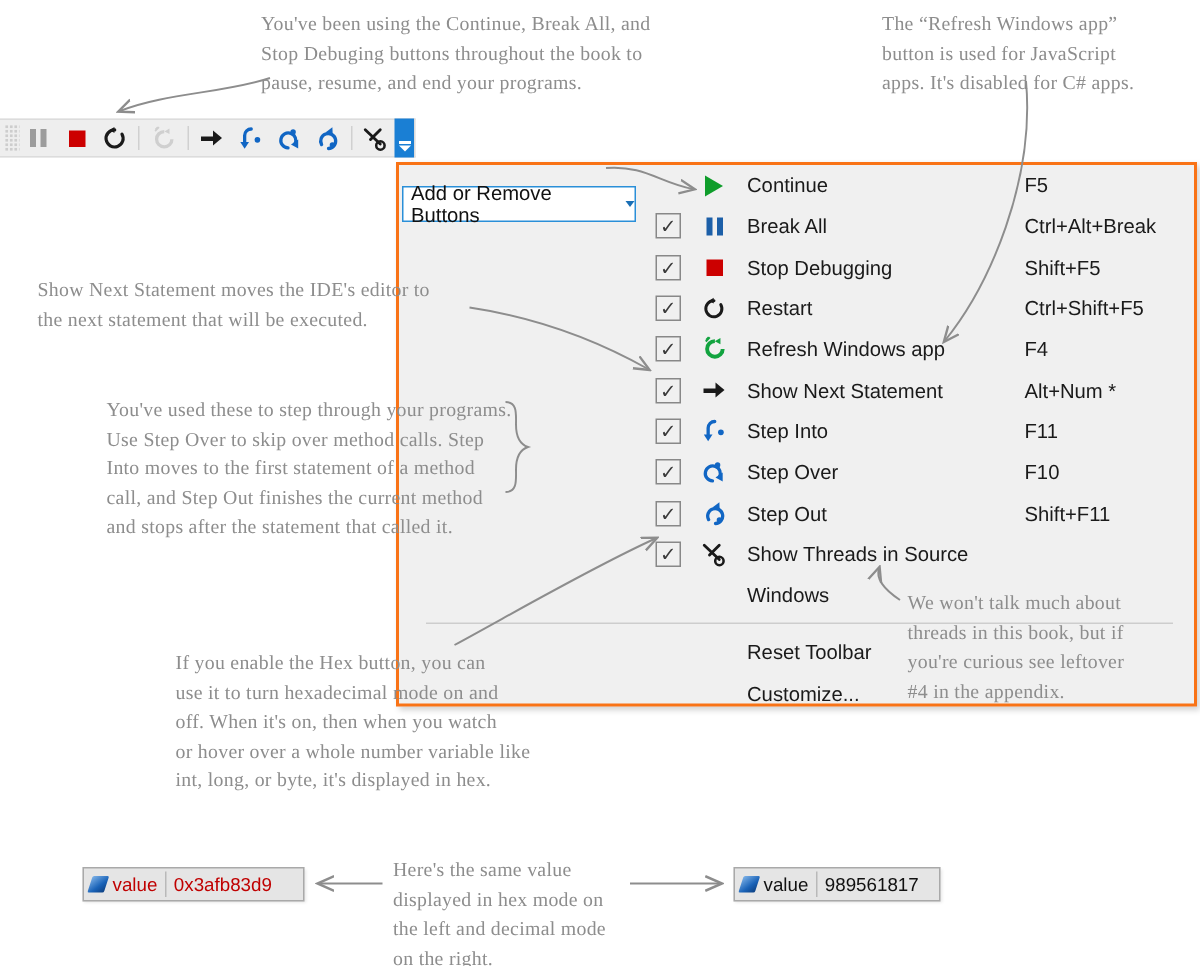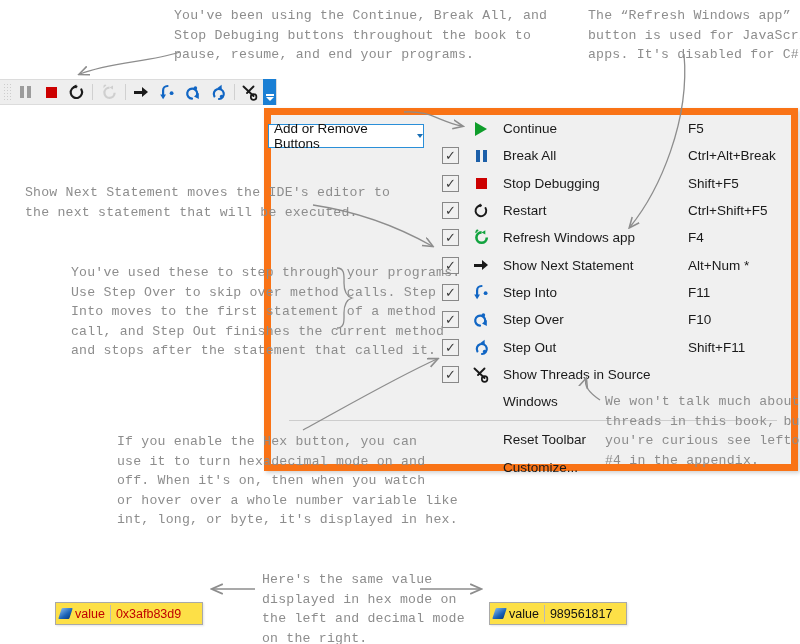--- a/index.html
+++ b/index.html
@@ -2,21 +2,21 @@
 <html><head>
 <meta charset="utf-8">
 <style>
   html,body{margin:0;padding:0;}
   body{
     width:800px;height:644px;position:relative;overflow:hidden;
     background:#ffffff;
     font-family:"Liberation Sans", sans-serif;
   }
   .hand{
-    font-family:Liberation Mono, monospace;
+    font-family:Liberation Serif, serif;
     color:#8d8d8d;
     font-size:13.2px;
     line-height:19.5px;
     letter-spacing:0.2px;
     position:absolute;
     white-space:pre;
   }
   
   #toolbar{
     position:absolute;left:0;top:79px;width:277px;height:26px;
@@ -42,21 +42,21 @@
   .pause.blue i{background:#1c5fa8;}
   .stopsq{width:11px;height:11px;background:#cc0000;}
   .arrow-r{position:relative;width:15px;height:11px;}
   .arrow-r::before{content:"";position:absolute;left:0;top:4px;width:10px;height:3px;background:#1a1a1a;}
   .arrow-r::after{content:"";position:absolute;left:8px;top:0.5px;width:0;height:0;border-top:5px solid transparent;border-bottom:5px solid transparent;border-left:6px solid #1a1a1a;}
   .play-tri{width:0;height:0;border-top:7px solid transparent;border-bottom:7px solid transparent;border-left:12px solid #0f9d2b;}
 
   
   #menu{
     position:absolute;left:264px;top:108px;width:534px;height:363px;
-    background:#f0f0f0;border:7px solid #f97316;box-sizing:border-box;
+    background:#f0f0f0;border:2px solid #f97316;box-sizing:border-box;
     box-shadow:2px 2px 4px rgba(0,0,0,.18);
   }
   #addremove{
     position:absolute;left:268px;top:113px;width:156px;height:24px;
     background:#ffffff;border:1px solid #2a8fd8;box-sizing:border-box;
     display:flex;align-items:center;padding-left:5px;
     font-size:13.5px;color:#111;z-index:5;margin-top:11px;
   }
   #addremove .caret{margin-left:3px;width:0;height:0;
     border-left:3.5px solid transparent;border-right:3.5px solid transparent;border-top:4px solid #1a6fb5;}
@@ -75,24 +75,24 @@
   .mi .icon{position:absolute;left:200px;width:20px;height:20px;display:flex;align-items:center;justify-content:center;}
   .mi .lbl{position:absolute;left:232px;}
   .mi .key{position:absolute;left:417px;color:#1a1a1a;}
   .mi-sep{height:1px;background:#cdcdcd;margin:5px 14px 5px 18px;}
 
   
   svg{display:block;}
 
   
   .valbox{
-    position:absolute;background:#fde047;border:1px solid #a9a9a9;
+    position:absolute;background:#e5e5e5;border:1px solid #a9a9a9;
     box-sizing:border-box;height:23px;display:flex;align-items:center;
     font-family:"Liberation Sans", sans-serif;font-size:12.5px;
-    padding:0 4px;box-shadow:1px 1px 2px rgba(0,0,0,.10);margin-top:24px;
+    padding:0 4px;box-shadow:1px 1px 2px rgba(0,0,0,.10);
   }
   .valbox .dia{width:11px;height:11px;margin-right:4px;flex:none;
     background:linear-gradient(135deg,#7fb3e8 0%,#1a63b8 60%,#0d3f80 100%);
     transform:skewX(-18deg) ;border-radius:1px;}
   .valbox .vname{padding-right:5px;}
   .valbox .vdiv{width:1px;align-self:stretch;background:#b9b9b9;margin:2px 0;}
   .valbox .vval{padding-left:5px;}
   #valbox-hex{left:55px;top:578px;width:148px;color:#c00000;}
   #valbox-hex .vname{color:#c00000;}
   #valbox-dec{left:489px;top:578px;width:138px;color:#111;}

